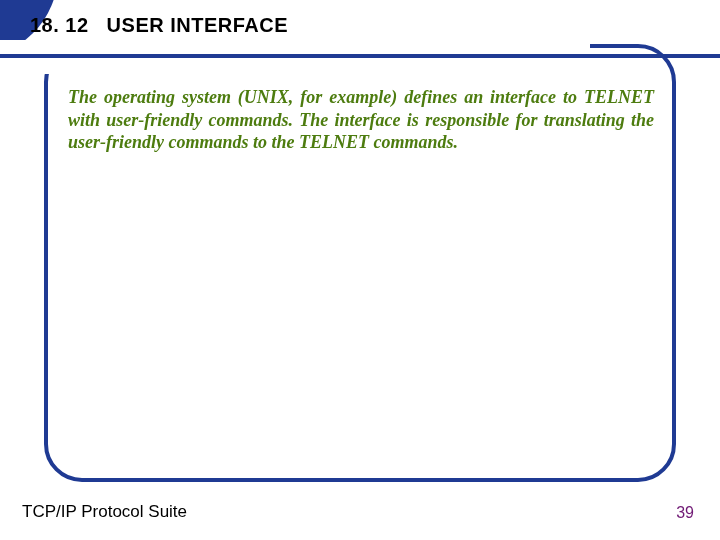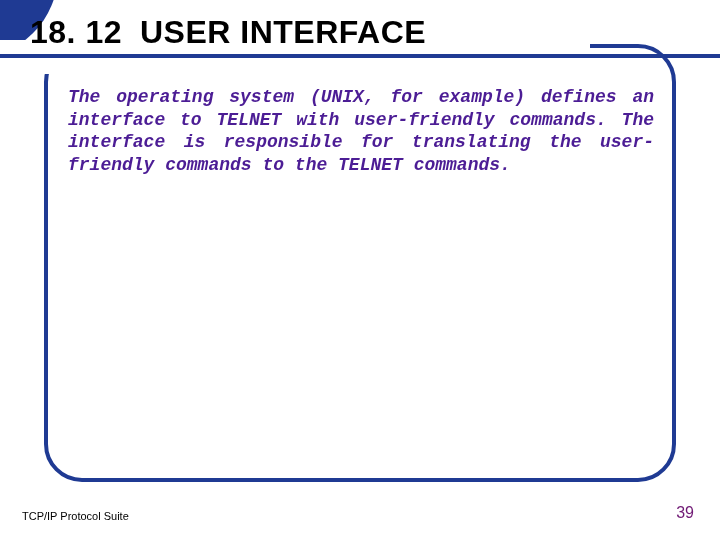--- a/index.html
+++ b/index.html
@@ -12,21 +12,21 @@
     overflow: hidden;
   }
   .title-area {
     position: absolute;
     top: 14px;
     left: 30px;
   }
   .title {
     font-family: Arial, Helvetica, sans-serif;
     font-weight: bold;
-    font-size: 32px;
+    font-size: 20px;
     color: #000;
     letter-spacing: 0.5px;
   }
   .title .num { margin-right: 18px; }
   .underline {
     position: absolute;
     top: 54px;
     left: 0;
     width: 720px;
     height: 4px;
@@ -57,35 +57,35 @@
     left: 0;
     width: 590px;
     height: 34px;
     background: #fff;
   }
   .body-text {
     position: absolute;
     top: 86px;
     left: 68px;
     width: 586px;
-    font-family: Liberation Mono, monospace;
+    font-family: Liberation Serif, serif;
     font-style: italic;
     font-weight: bold;
     font-size: 18px;
     line-height: 1.25;
-    color: #4c1d95;
+    color: #4d7c0f;
     text-align: justify;
     text-justify: inter-word;
   }
   .footer-left {
     position: absolute;
     bottom: 18px;
     left: 22px;
     font-family: Arial, Helvetica, sans-serif;
-    font-size: 11px;
+    font-size: 17px;
     color: #000;
   }
   .footer-right {
     position: absolute;
     bottom: 18px;
     right: 26px;
     font-family: Arial, Helvetica, sans-serif;
     font-size: 16px;
     color: #701a75;
   }

